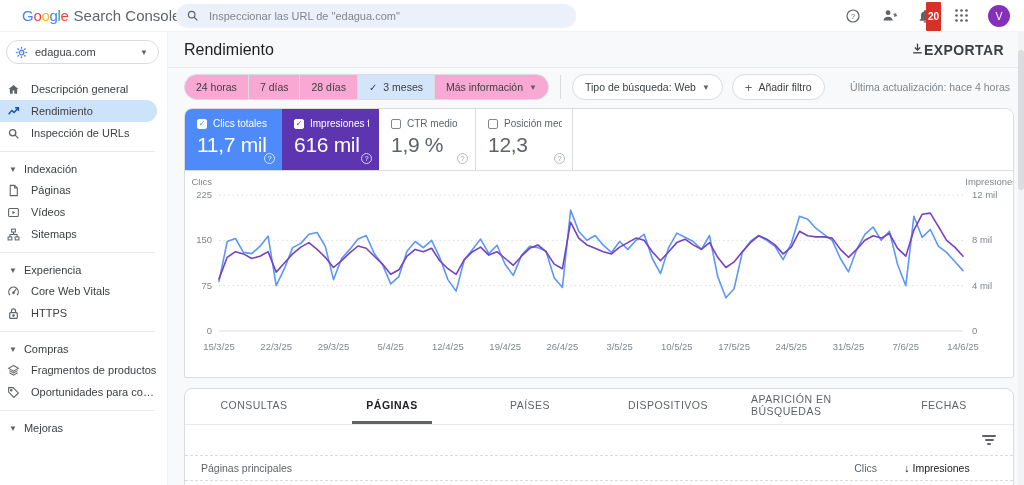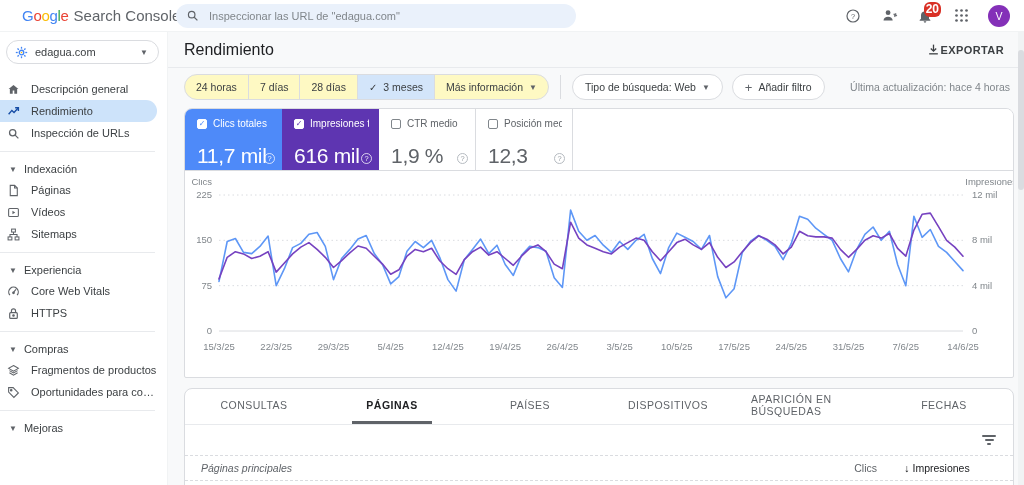--- a/index.html
+++ b/index.html
@@ -13,22 +13,22 @@
   .hamburger span{height:2px;background:#5f6368;border-radius:1px;}
   .logo{display:flex;align-items:baseline;gap:5px;white-space:nowrap;text-align:right;}
   .logo-google{font-size:15px;font-weight:500;letter-spacing:-.3px;}
   .logo-product{font-size:15px;color:#5f6368;}
   .searchbar{width:400px;height:24px;background:#eaf1fb;border-radius:13px;display:flex;align-items:center;padding:0 10px;gap:8px;flex:none;}
   .searchbar svg{flex:none;}
   .searchbar input{border:none;outline:none;background:transparent;font-size:11px;color:#3c4043;width:100%;font-family:inherit;}
   .searchbar input::placeholder{color:#80868b;}
   .tb-right{margin-left:auto;display:flex;align-items:center;gap:18px;padding-right:14px;}
   .tb-icon{position:relative;width:18px;height:18px;display:flex;align-items:center;justify-content:center;color:#5f6368;cursor:pointer;}
-  .badge{position:absolute;top:-5px;right:-7px;background:#d93025;color:#fff;font-size:12px;font-weight:700;
-    min-width:13px;height:15px;border-radius:6px;display:flex;align-items:center;justify-content:center;padding:0 2px;}
+  .badge{position:absolute;top:-5px;right:-7px;background:#d93025;color:#fff;font-size:10px;font-weight:700;
+    min-width:13px;height:29px;border-radius:1px;display:flex;align-items:center;justify-content:center;padding:0 2px;}
   .avatar{width:22px;height:22px;border-radius:50%;background:#8430b8;color:#fff;font-size:10.5px;font-weight:500;
     display:flex;align-items:center;justify-content:center;cursor:pointer;}
 
   
   .shell{display:flex;height:453px;}
   .sidebar{width:168px;flex:none;background:#fff;border-right:1px solid #f1f3f4;overflow:hidden;padding-top:8px;}
   .main{flex:1;background:#f8f9fa;overflow:hidden;display:flex;flex-direction:column;position:relative;}
 
   
   .property{margin:0 8px 14px 6px;height:24px;border:1px solid #dadce0;border-radius:13px;display:flex;align-items:center;
@@ -39,26 +39,26 @@
   .nav-item .nico svg{width:13px;height:13px;}
   .nav-item.selected{background:#cde3fa;border-radius:0 13px 13px 0;margin-right:10px;}
   .nav-item.selected .nico{color:#174ea6;}
   .nav-section{height:20px;display:flex;align-items:center;gap:7px;padding-left:9px;font-size:11px;color:#3c4043;cursor:pointer;}
   .nav-section .caret{font-size:8px;color:#5f6368;}
   .nav-divider{height:1px;background:#e8eaed;margin:7px 12px 7px 0;}
 
   
   .header-band{height:36px;flex:none;display:flex;align-items:center;padding:0 14px 0 16px;border-bottom:1px solid #e8eaed;}
   .page-title{font-size:16px;color:#202124;}
-  .export-btn{margin-left:auto;display:flex;align-items:flex-end;font-size:11px;font-weight:700;letter-spacing:.4px;
+  .export-btn{margin-left:auto;display:flex;align-items:flex-start;font-size:14px;font-weight:700;letter-spacing:.4px;
     color:#3c4043;cursor:pointer;padding:4px 6px;}
 
   
   .chips-row{height:38px;flex:none;display:flex;align-items:center;padding:0 14px 0 16px;gap:0;}
-  .segmented{display:flex;align-items:stretch;height:26px;border:1px solid #dadce0;border-radius:14px;overflow:hidden;background:#fef9c3;}
+  .segmented{display:flex;align-items:stretch;height:26px;border:1px solid #dadce0;border-radius:14px;overflow:hidden;background:#f9a8d4;}
   .segment{display:flex;align-items:center;gap:6px;padding:0 11px;font-size:10.5px;color:#3c4043;border-right:1px solid #dadce0;cursor:pointer;white-space:nowrap;}
   .segment:last-child{border-right:none;}
   .segment.selected{background:#d3e5fa;font-weight:500;}
   .segment .check{font-size:10px;}
   .segment .caret{font-size:8px;color:#5f6368;}
   .v-divider{width:1px;height:24px;background:#dadce0;margin:0 11px;}
   .pill-chip{display:flex;align-items:center;gap:6px;height:26px;border:1px solid #dadce0;border-radius:14px;background:#fff;
     padding:0 12px;font-size:10.5px;color:#3c4043;cursor:pointer;white-space:nowrap;margin-right:9px;}
   .pill-chip .caret{font-size:8px;color:#5f6368;}
   .pill-chip .plus{font-size:13px;color:#5f6368;line-height:1;}
@@ -66,42 +66,42 @@
 
   
   .perf-card{margin:2px 10px 0 16px;background:#fff;border:1px solid #dadce0;border-radius:8px 8px 2px 2px;flex:none;overflow:hidden;}
   .metric-row{display:flex;height:62px;border-bottom:1px solid #dadce0;}
   .metric-card{width:97px;flex:none;padding:9px 10px 6px 12px;position:relative;cursor:pointer;background:#fff;}
   .metric-card.plain{border-right:1px solid #dadce0;}
   .metric-card .mc-top{display:flex;align-items:center;gap:6px;font-size:10px;color:#5f6368;white-space:nowrap;overflow:hidden;}
   .metric-card.colored .mc-top{color:#fff;}
   .mc-box{width:10px;height:10px;border:1.5px solid #80868b;border-radius:2px;flex:none;display:flex;align-items:center;justify-content:center;font-size:8px;line-height:1;}
   .metric-card.colored .mc-box{background:#fff;border-color:#fff;font-weight:700;}
-  .metric-card .mc-value{font-size:21px;color:#5f6368;margin-top:15px;letter-spacing:-.3px;}
+  .metric-card .mc-value{font-size:21px;color:#5f6368;margin-top:4px;letter-spacing:-.3px;}
   .metric-card.colored .mc-value{color:#fff;}
   .mc-help{position:absolute;right:7px;bottom:6px;width:11px;height:11px;border-radius:50%;border:1px solid #b6bbc1;
     font-size:7.5px;color:#9aa0a6;display:flex;align-items:center;justify-content:center;}
   .metric-card.colored .mc-help{border-color:rgba(255,255,255,.75);color:rgba(255,255,255,.9);}
   .metric-filler{flex:1;background:#fff;}
   .chart-wrap{padding:8px 0 2px 0;}
   svg.chart text{font-family:"Liberation Sans","DejaVu Sans",sans-serif;}
   .axis-label{font-size:9.5px;fill:#80868b;}
 
   
   .table-card{margin:10px 10px 0 16px;background:#fff;border:1px solid #dadce0;border-radius:8px 8px 0 0;flex:none;overflow:hidden;}
   .tabs-row{display:flex;height:36px;border-bottom:1px solid #e8eaed;}
   .tab{flex:1;display:flex;align-items:stretch;justify-content:center;cursor:pointer;}
   .tab-inner{display:flex;align-items:center;padding:0 14px;font-size:10.5px;letter-spacing:.5px;color:#5f6368;border-bottom:3px solid transparent;}
   .tab.selected .tab-inner{color:#202124;font-weight:700;border-bottom-color:#5f6368;}
   .table-toolbar{height:30px;display:flex;align-items:center;justify-content:flex-end;padding-right:16px;}
   .filter-icon{width:16px;height:14px;display:flex;flex-direction:column;align-items:center;gap:2.5px;cursor:pointer;padding-top:2px;}
   .filter-icon span{height:1.6px;background:#5f6368;border-radius:1px;}
   .table-header{display:flex;align-items:center;height:26px;border-top:1px dashed #dadce0;border-bottom:1px dashed #dadce0;
     font-size:10.5px;color:#5f6368;padding:0 16px;}
-  .col-page{flex:1;font-style:italic;}
+  .col-page{flex:1;}
   .col-clicks{width:90px;text-align:right;flex:none;}
   .col-imp{width:120px;text-align:center;flex:none;}
   .table-header .col-imp{color:#202124;}
   .table-row{display:flex;align-items:center;height:36px;padding:0 16px;font-size:11px;cursor:pointer;}
 
   .scrollbar{position:fixed;top:32px;right:0;bottom:0;width:6px;background:#f1f3f4;}
   .scroll-thumb{position:absolute;top:18px;right:0;width:6px;height:140px;background:#dadce0;border-radius:3px;}
 </style>
 </head>
 <body>

